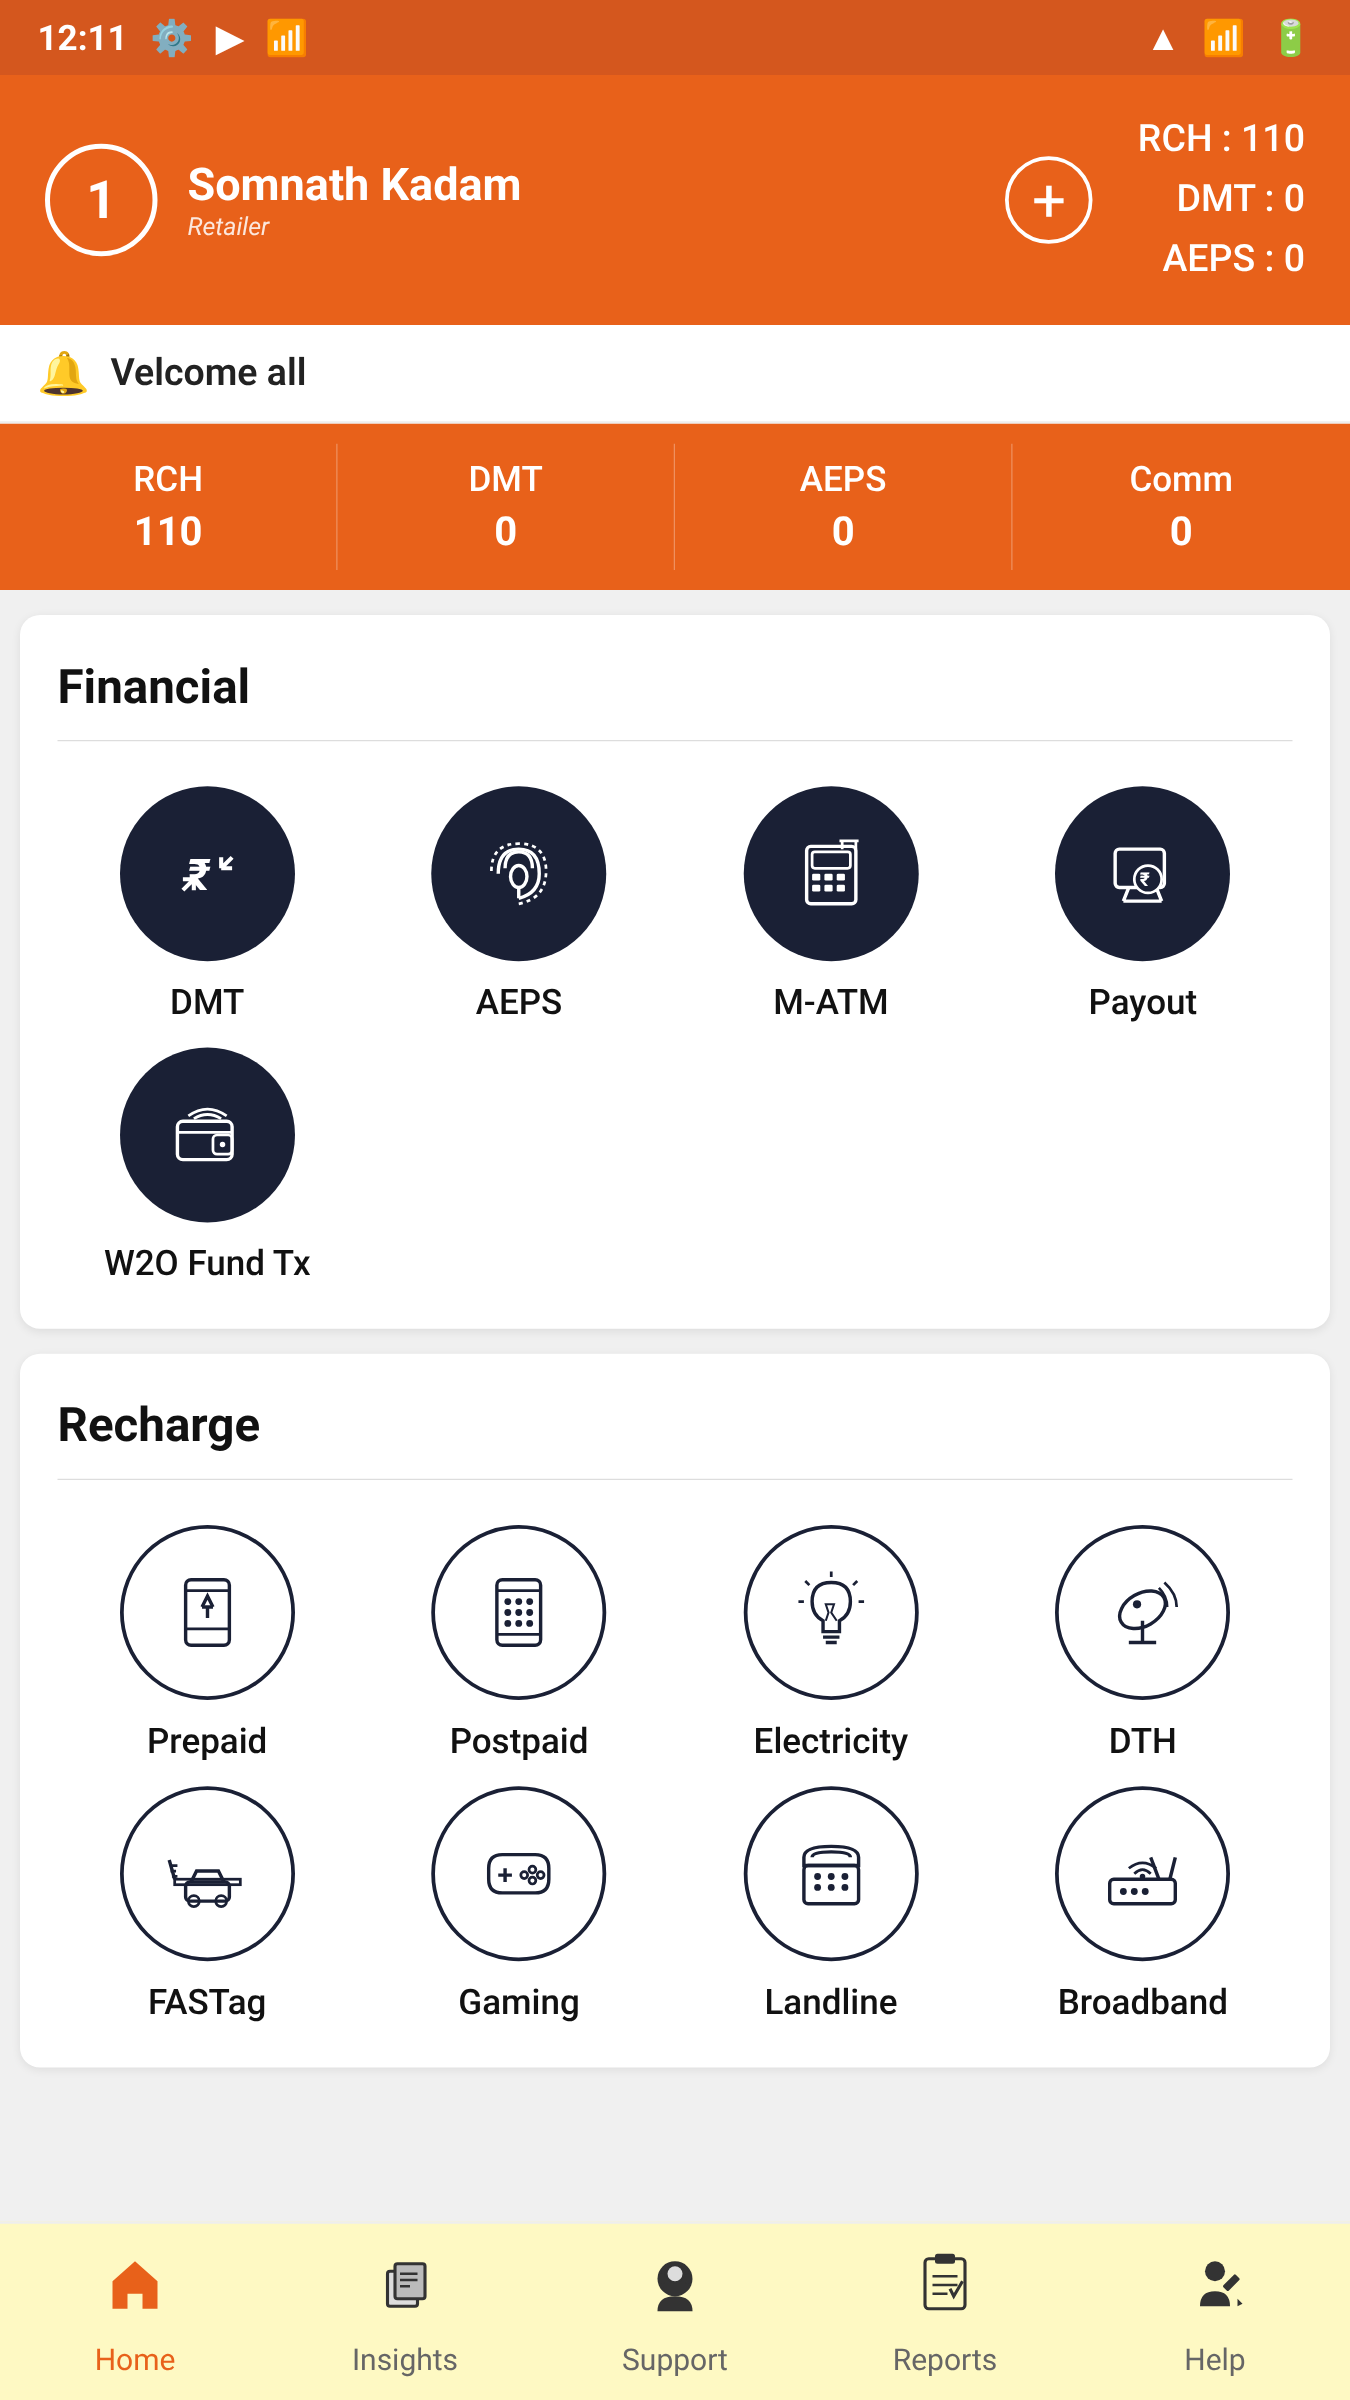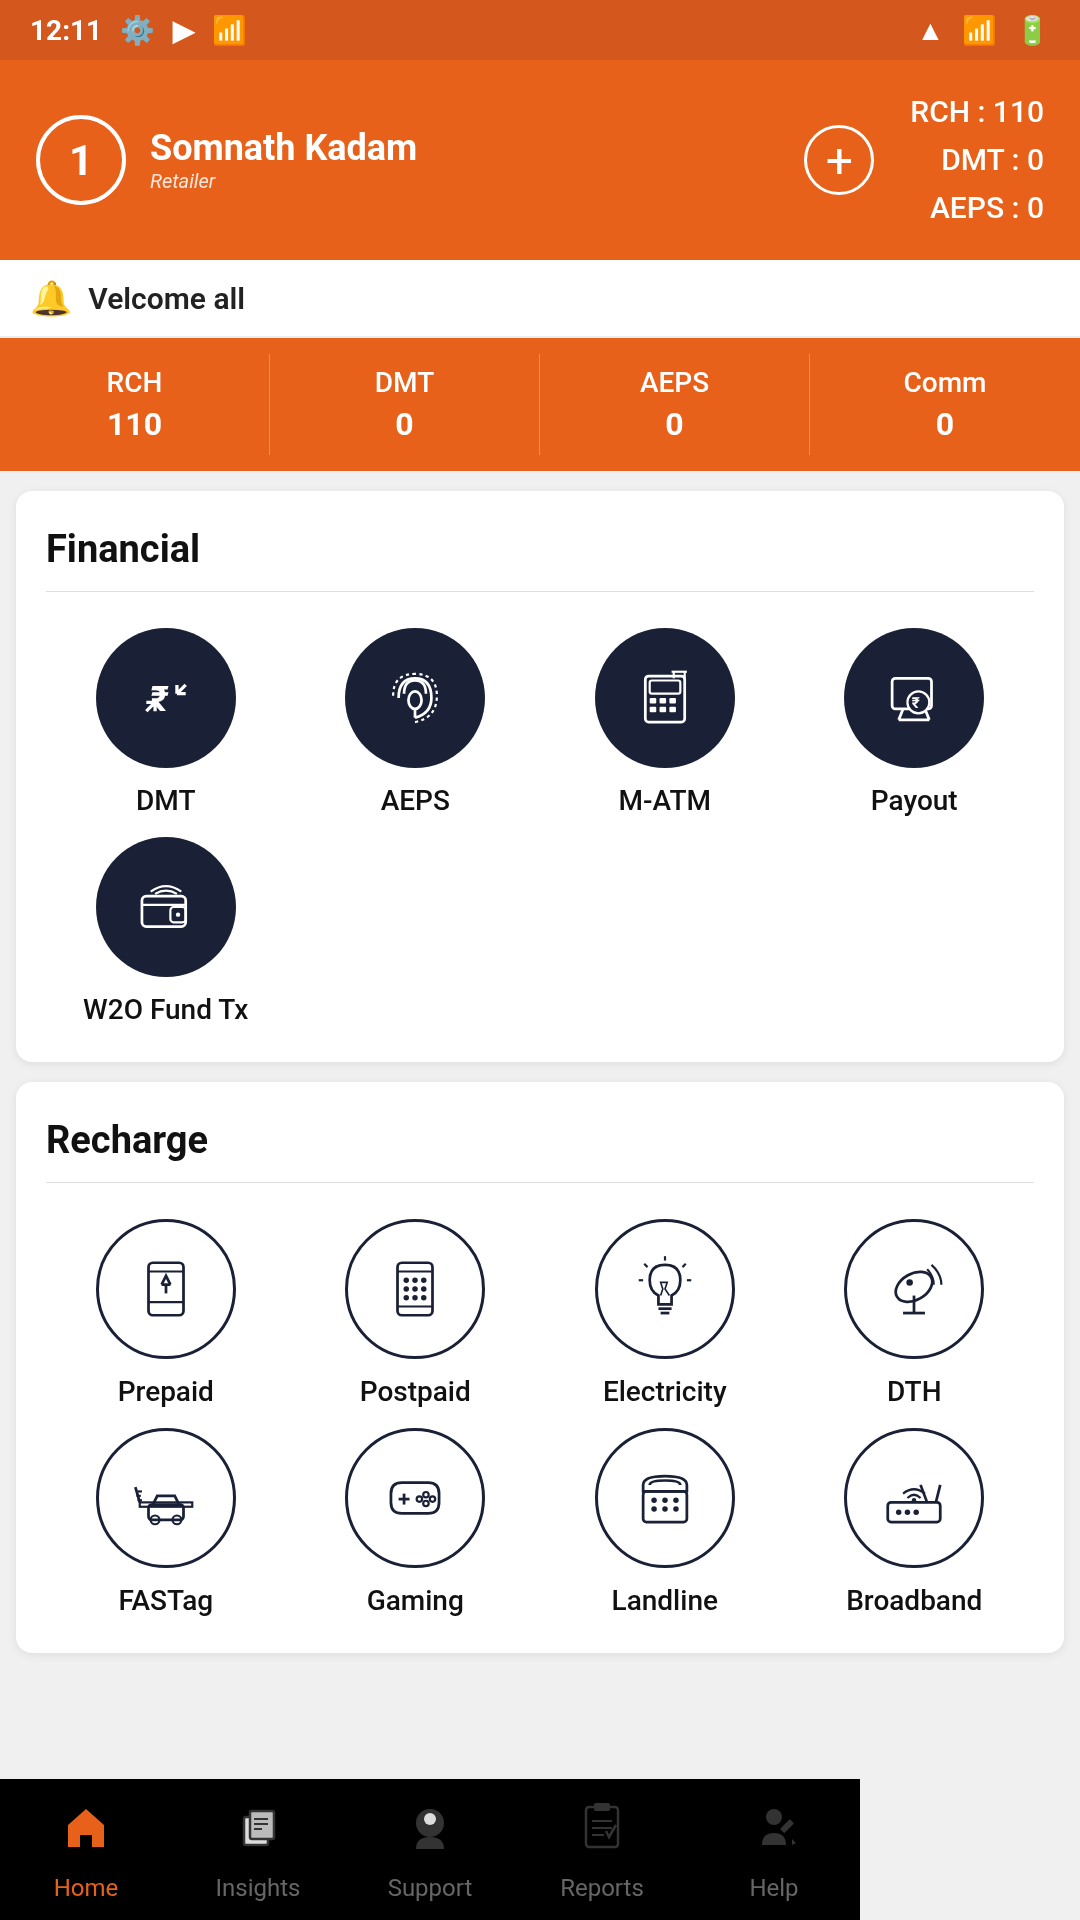--- a/index.html
+++ b/index.html
@@ -120,22 +120,22 @@
       color: #1a2035;
     }
     .icon-label {
       font-size: 28px; font-weight: 500; color: #111; text-align: center;
     }
 
     
     .bottom-nav {
       position: fixed;
       bottom: 0; left: 0;
-      width: 860px;
-      background: #000000;
+      width: 1080px;
+      background: #fef9c3;
       display: flex;
       border-top: 2px solid #eee;
       z-index: 100;
     }
     .nav-item {
       flex: 1; display: flex; flex-direction: column;
       align-items: center; justify-content: center;
       padding: 22px 0 18px;
       cursor: pointer; gap: 8px;
     }

